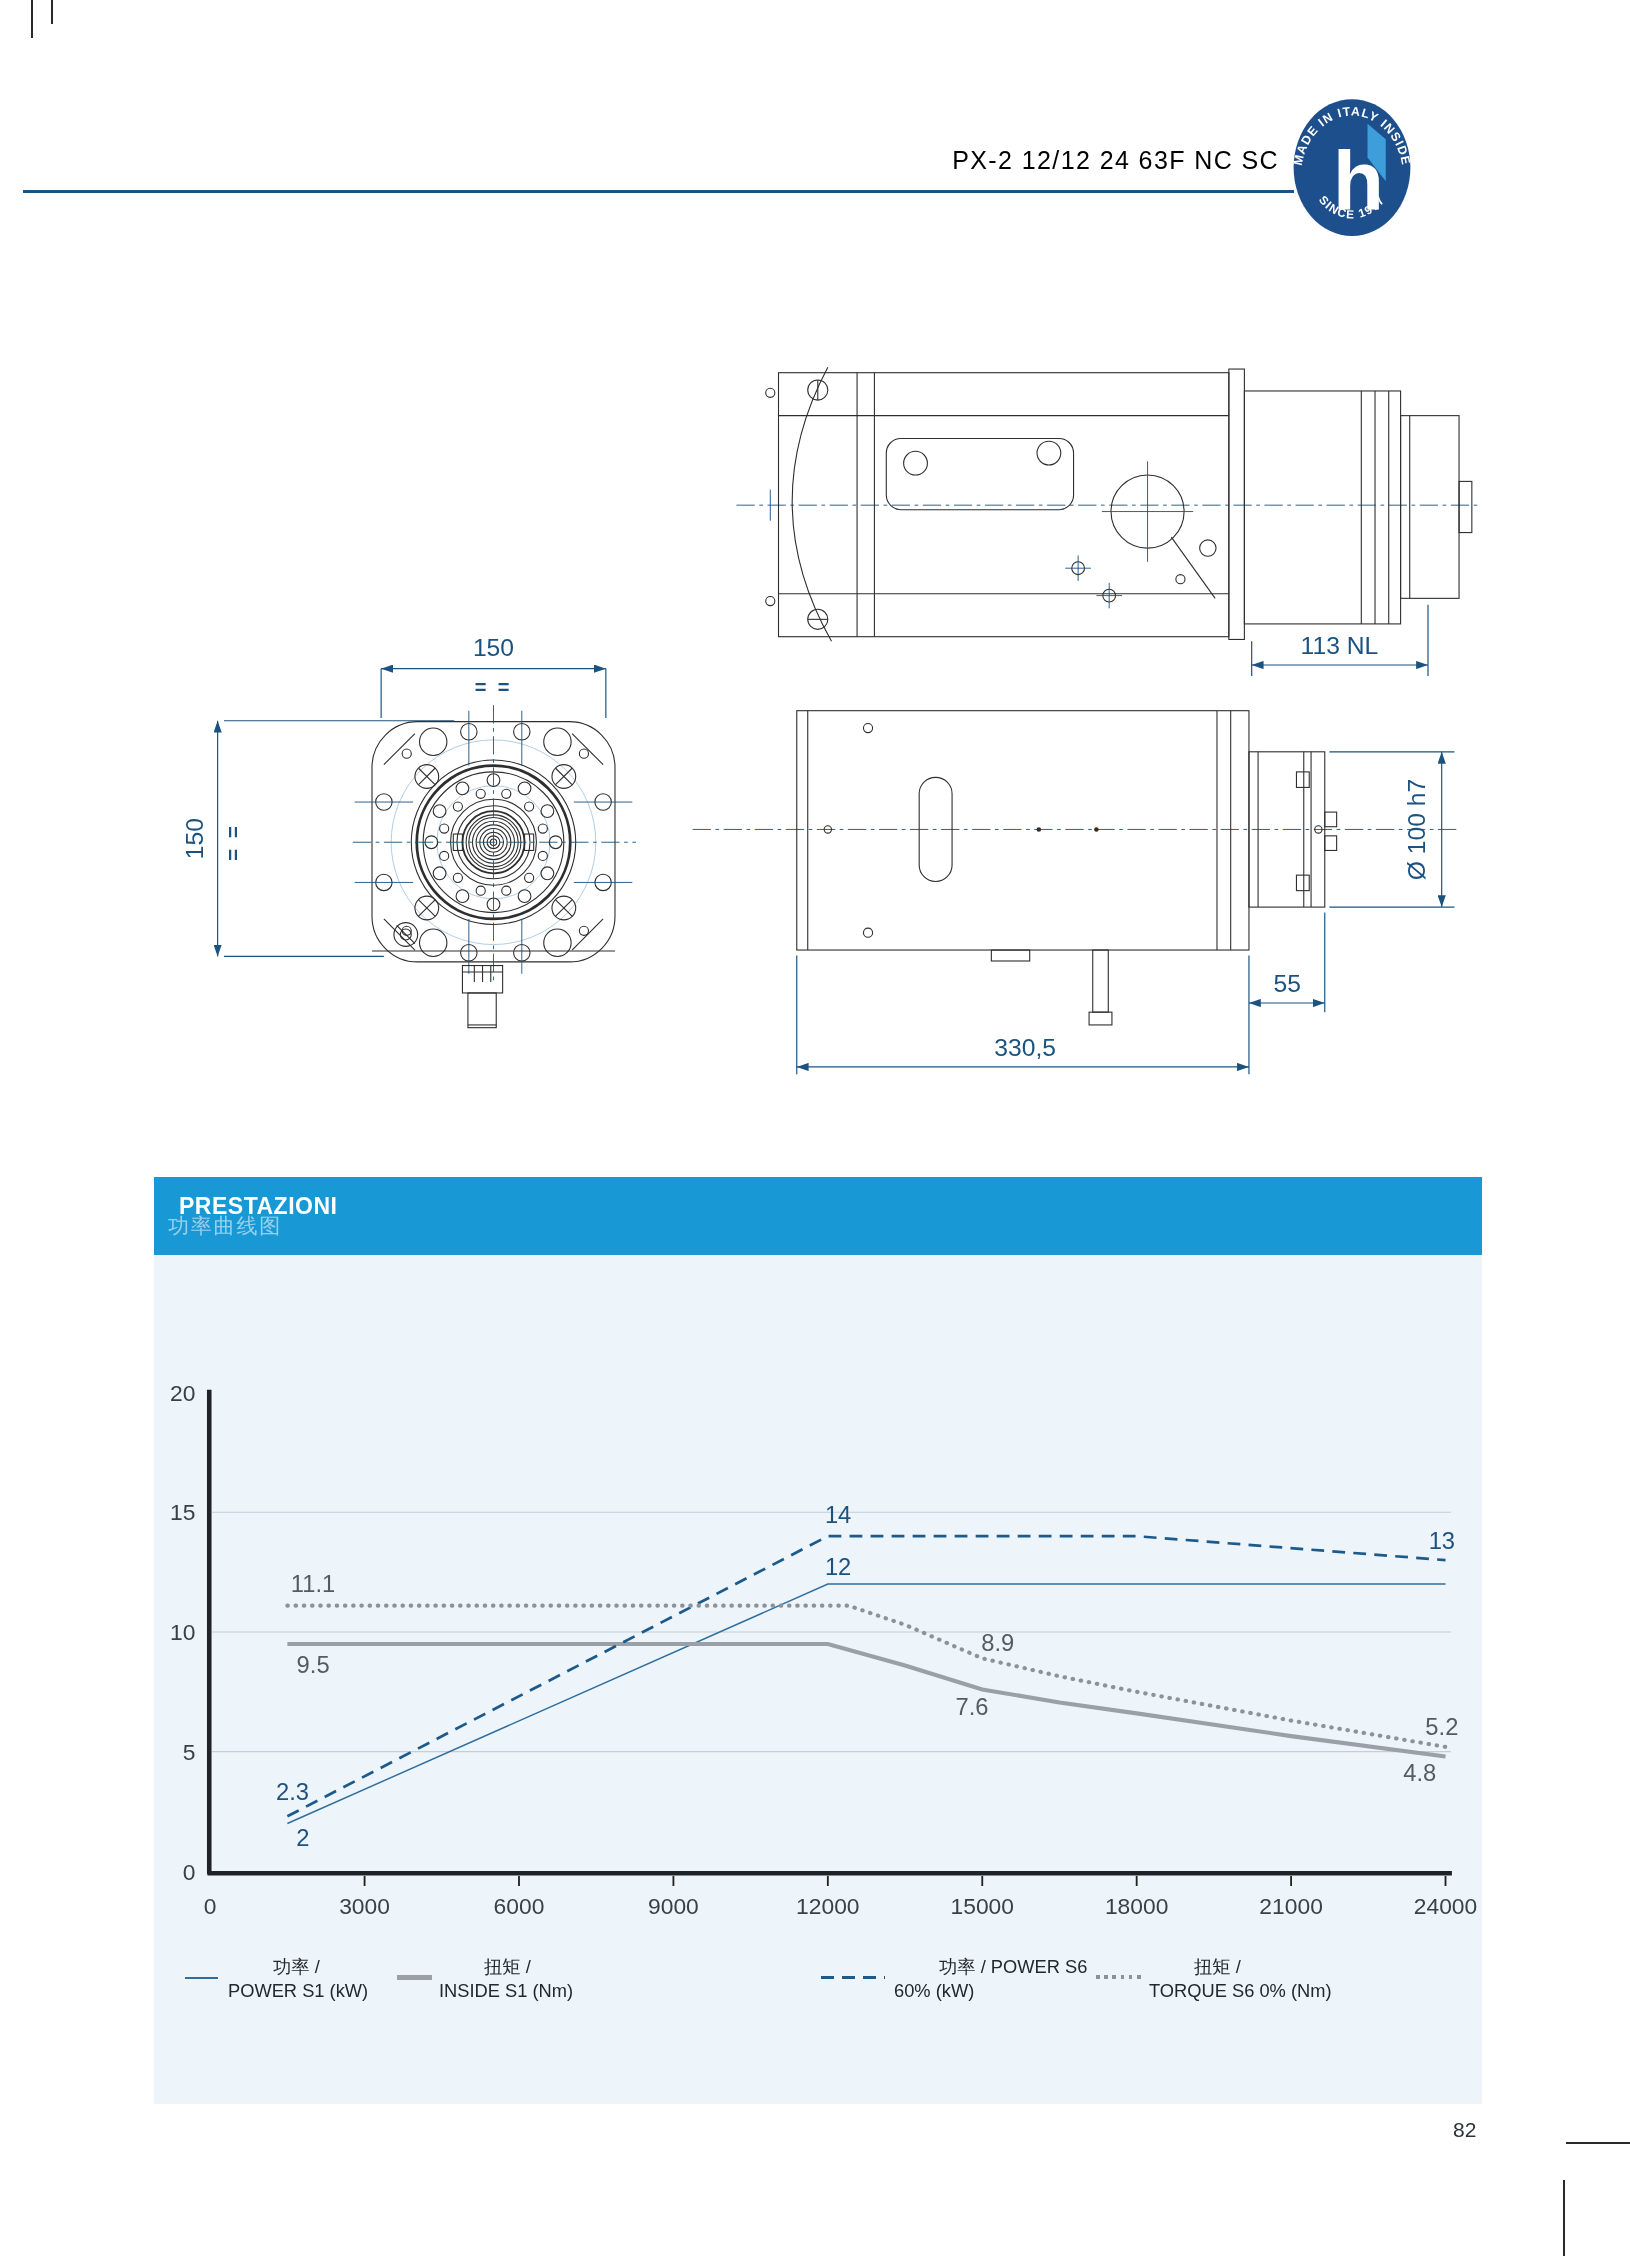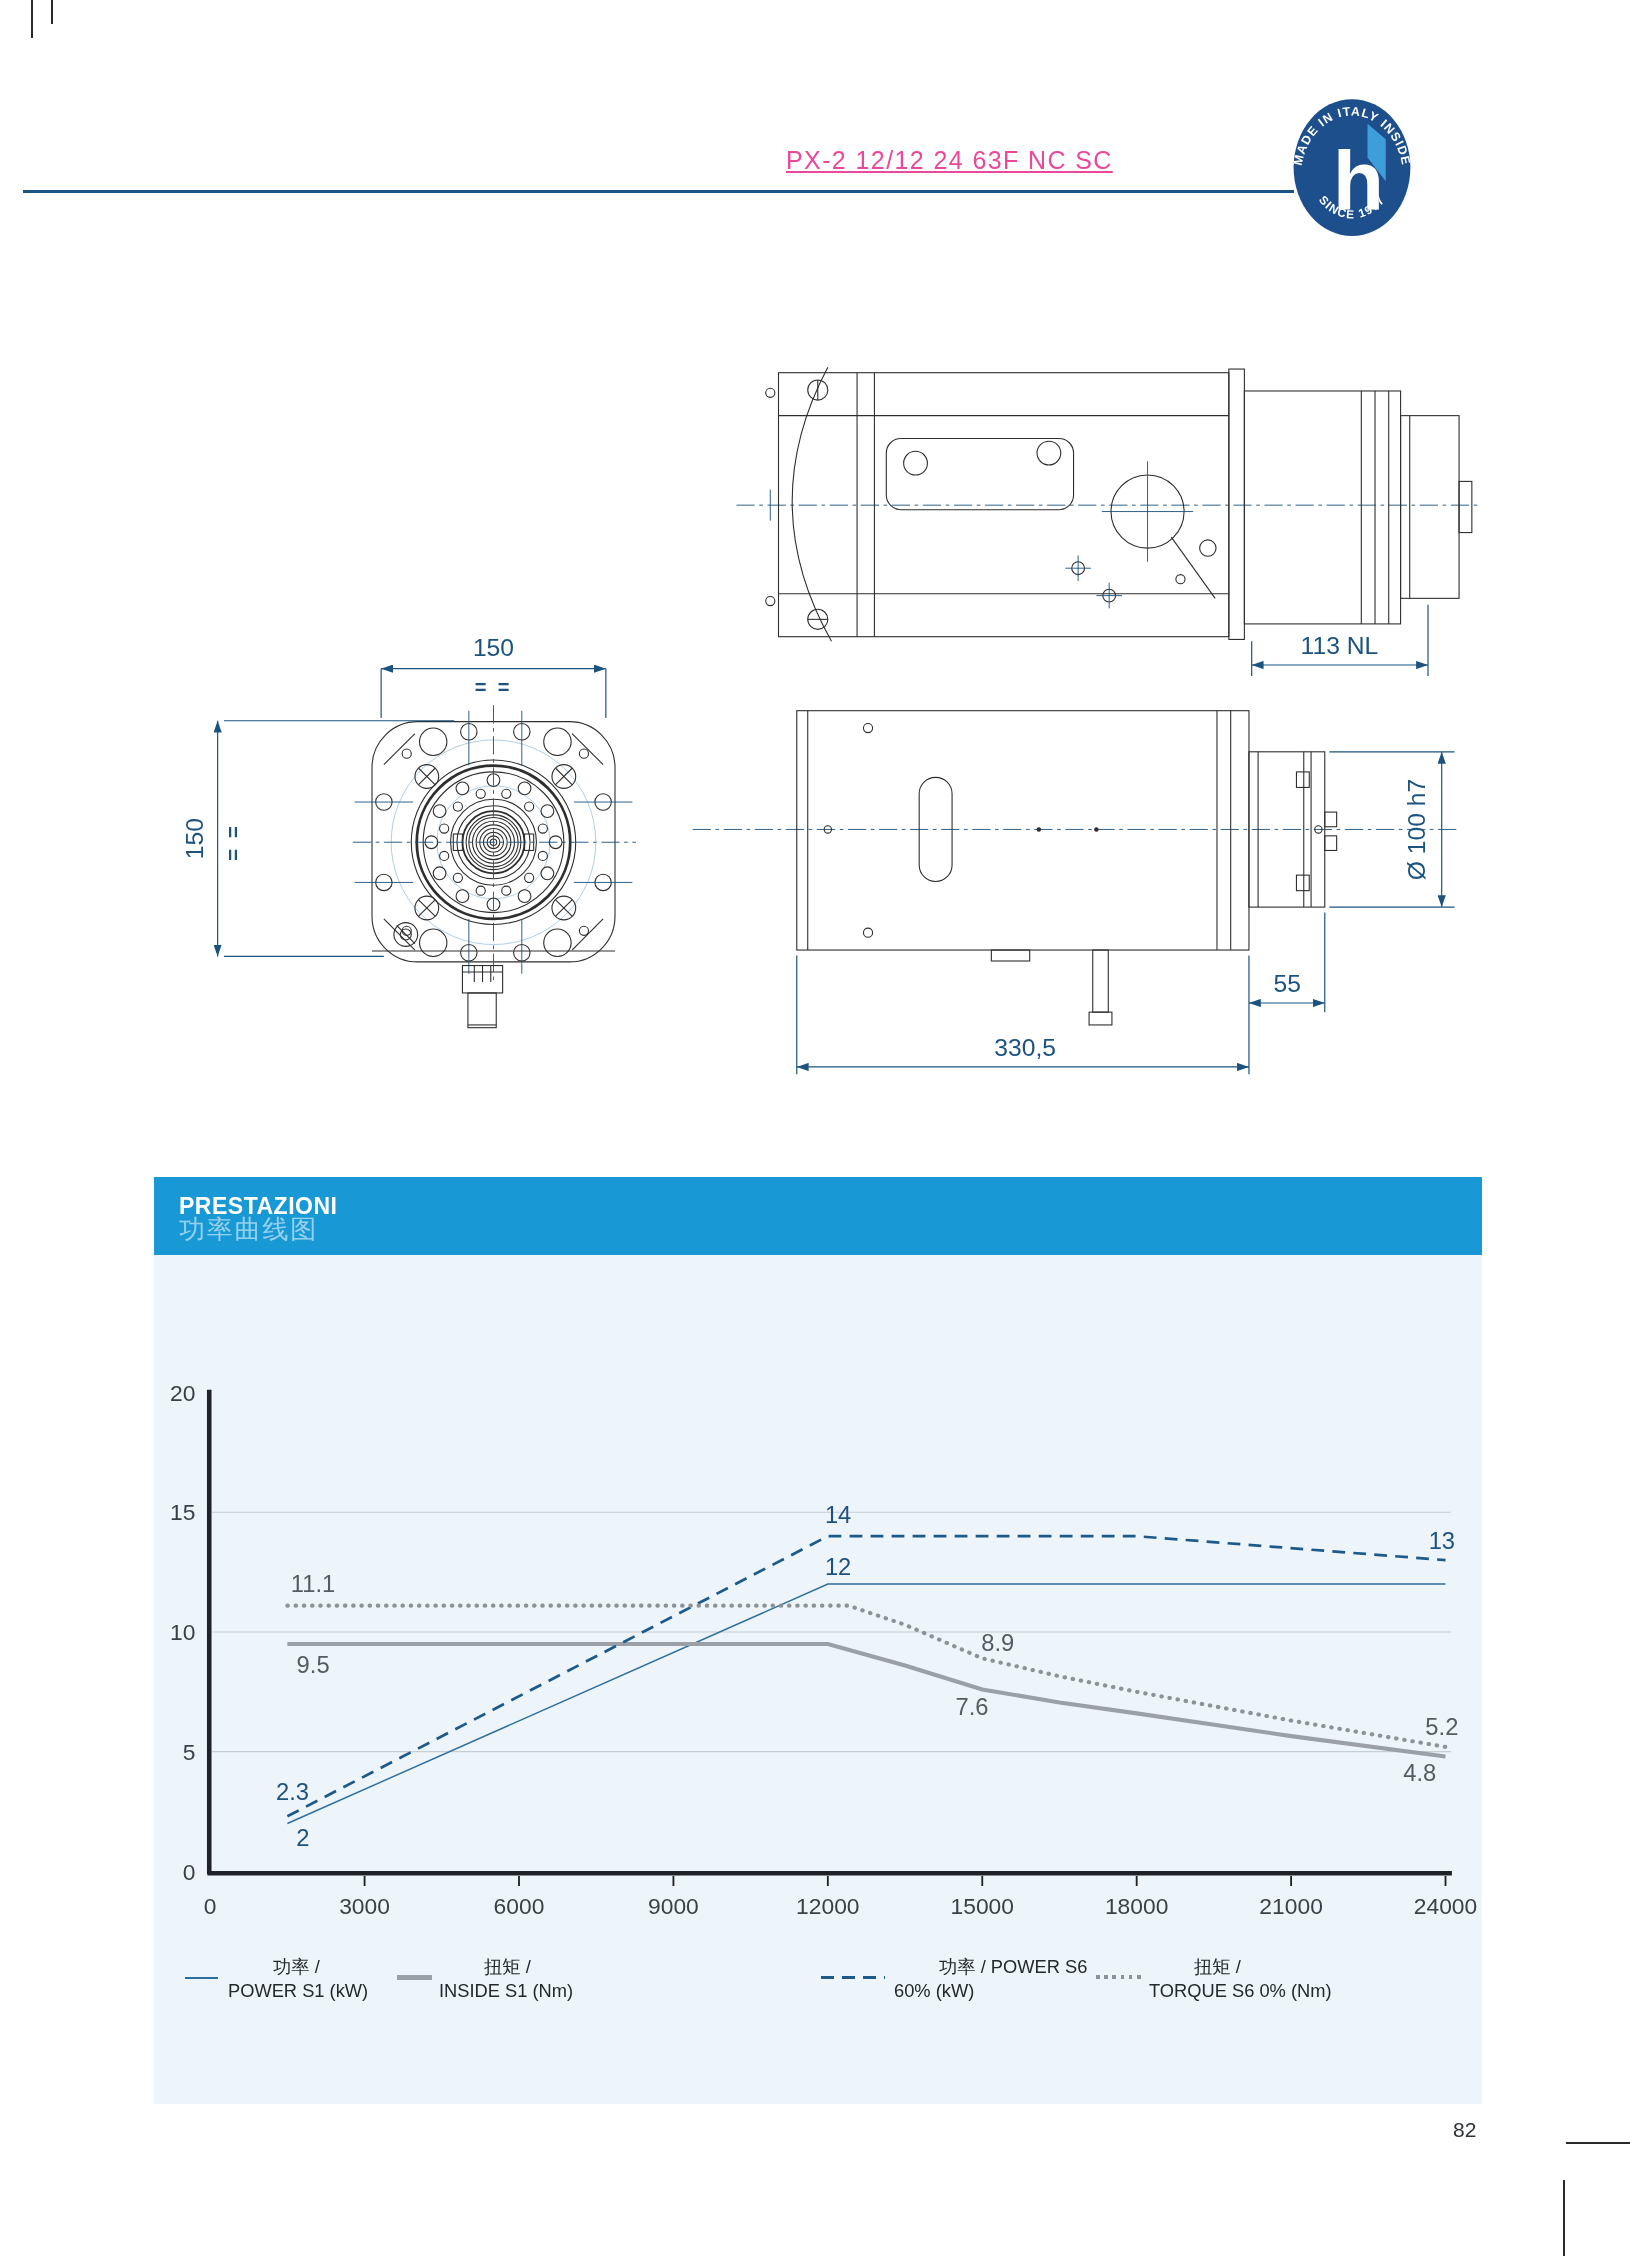--- a/index.html
+++ b/index.html
@@ -3,31 +3,31 @@
 <meta charset="utf-8">
 <style>
   html,body{margin:0;padding:0;background:#ffffff;}
   #page{
     position:relative;width:1631px;height:2257px;background:#ffffff;overflow:hidden;
     font-family:"Liberation Sans", sans-serif;
   }
   .abs{position:absolute;}
   
   #model-title{
-    left:786px;top:146px;width:493px;
-    font-size:25px;letter-spacing:1.4px;color:#ec4899;font-weight:400;text-decoration:underline;
+    left:786px;top:146px;width:493px;text-align:right;
+    font-size:25px;letter-spacing:1.4px;color:#000000;font-weight:400;
   }
   #header-rule{left:23px;top:190px;width:1271px;height:2.7px;background:#1c5385;}
   
   .mark{background:#2a2a2a;}
   
   #perf-bar{left:154px;top:1177px;width:1328px;height:79px;background:#1899d6;}
   #perf-panel{left:154px;top:1255px;width:1328px;height:849px;background:#edf4fa;}
   #perf-title{left:179px;top:1184px;font-size:23px;font-weight:bold;color:#ffffff;letter-spacing:0.5px;margin-top:9px;}
-  #perf-subtitle{left:179px;top:1212px;font-size:26px;color:rgba(255,255,255,0.55);letter-spacing:1.8px;}
+  #perf-subtitle{left:168px;top:1212px;font-size:21px;color:rgba(255,255,255,0.55);letter-spacing:1.8px;}
   
   .legend-item{top:1955px;height:64px;}
   .legend-text{font-size:18.3px;color:#23282c;line-height:24px;margin-left:45px;}
   .sw{position:absolute;}
   
   #page-number{left:1453px;top:2118px;font-size:21px;color:#2c3136;}
   svg text{font-family:"Liberation Sans", sans-serif;}
 </style>
 </head>
 <body>

